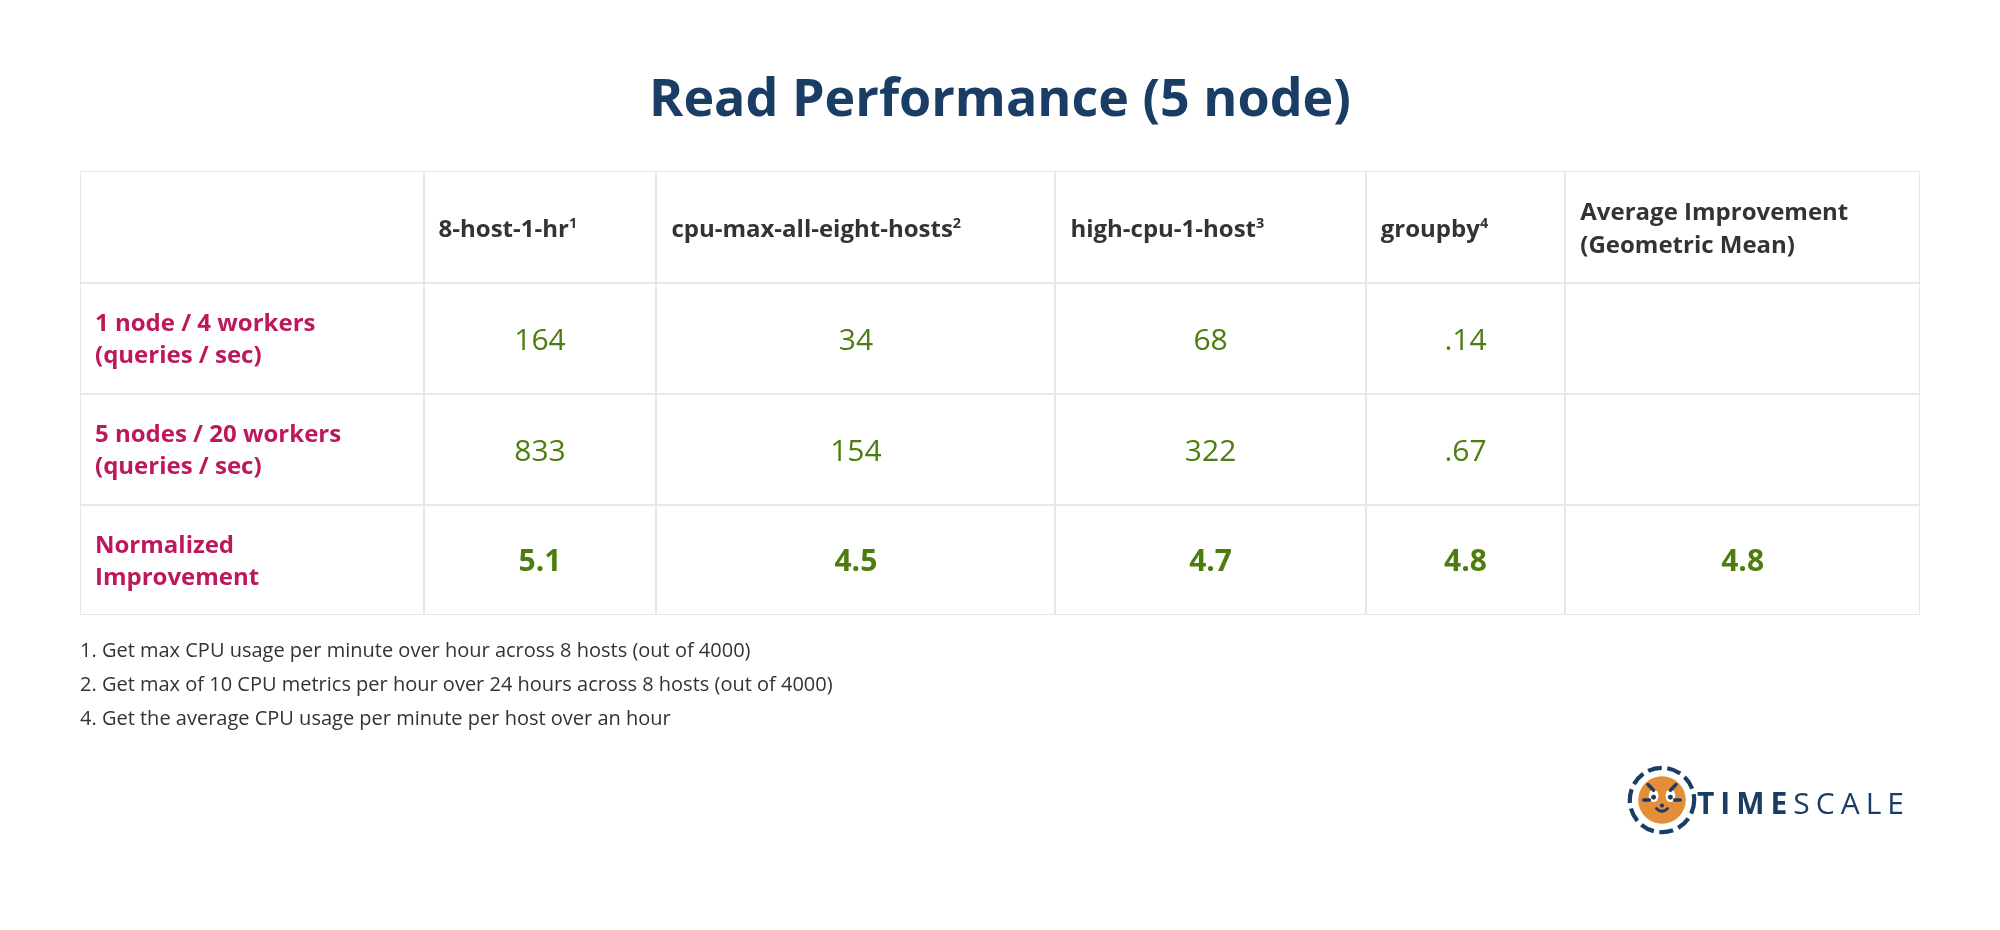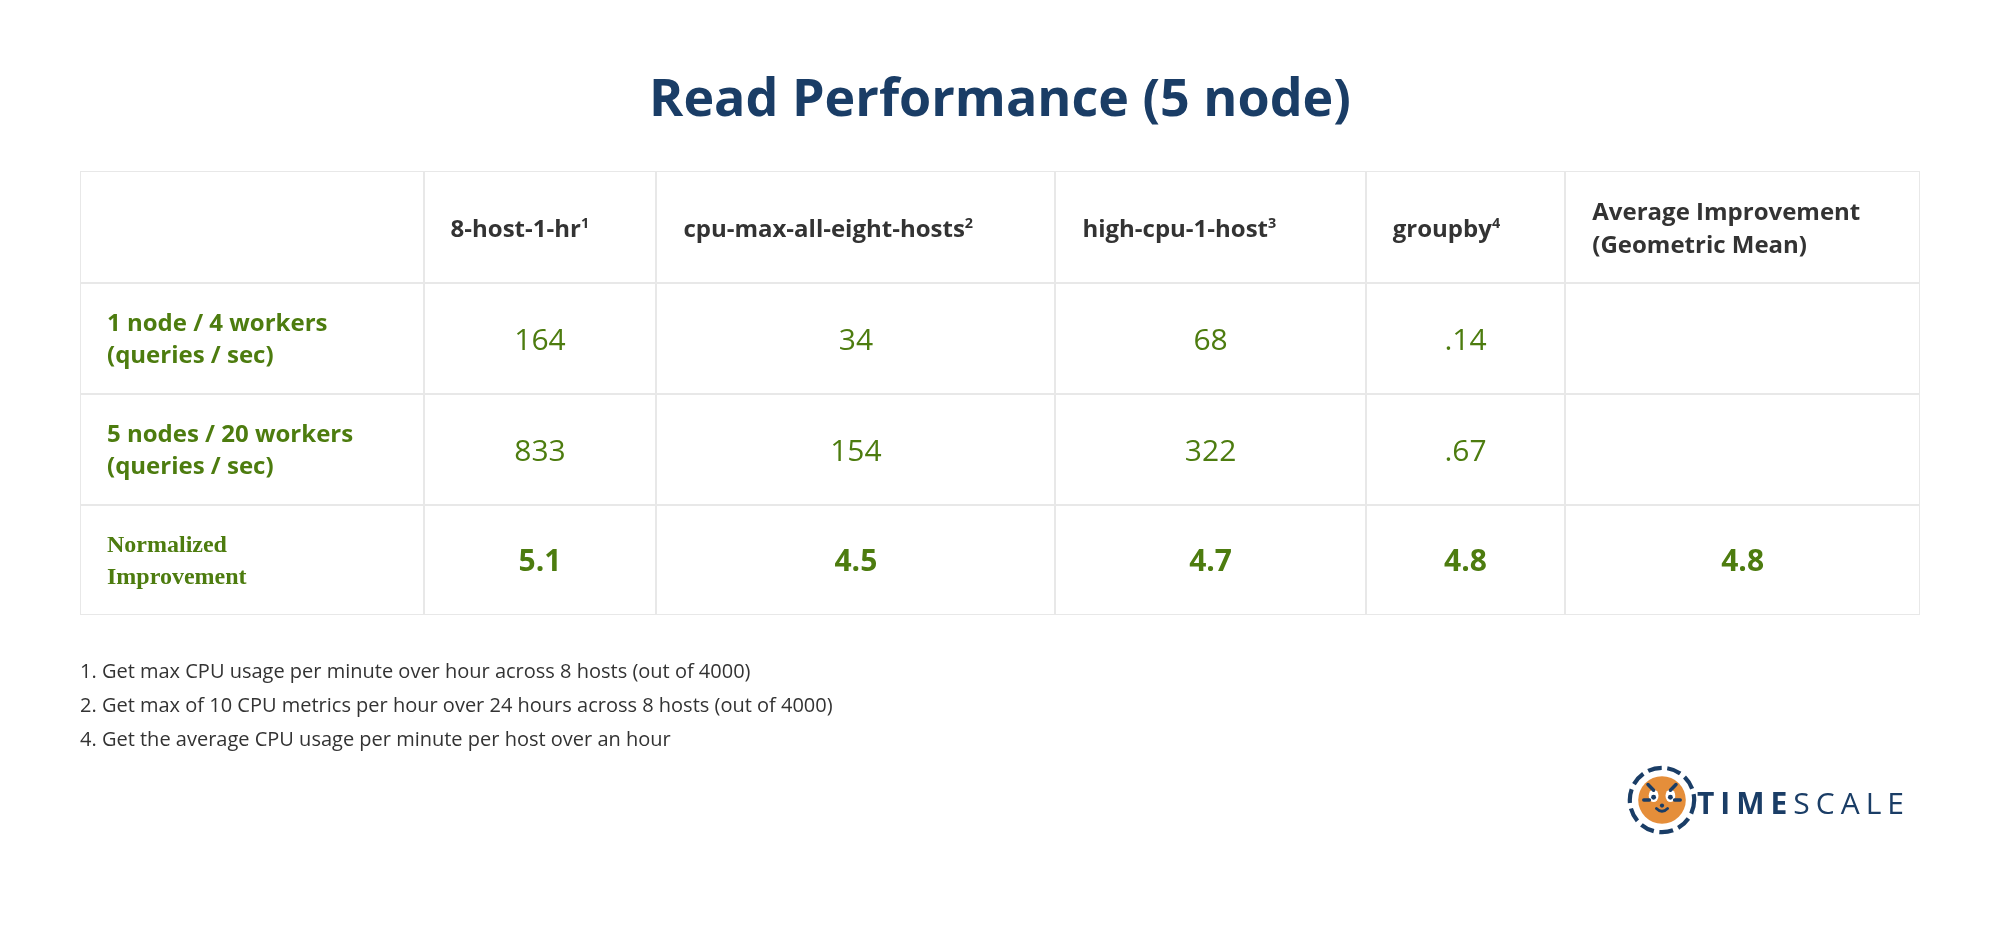--- a/index.html
+++ b/index.html
@@ -21,57 +21,56 @@
     margin-bottom: 40px;
   }
   table {
     width: 100%;
     border-collapse: separate;
     border-spacing: 0;
     table-layout: fixed;
   }
   th, td {
     border: 1px solid #e8e8e8;
-    padding: 22px 26px;
+    padding: 22px 14px;
     vertical-align: middle;
   }
   th {
     font-size: 24px;
     font-weight: 700;
     color: #333;
     text-align: left;
     background: #fff;
   }
   th.blank { border: 1px solid #e8e8e8; }
   td.rowlabel {
     font-size: 24px;
     font-weight: 700;
-    color: #4d7c0f;
+    color: #be185d;
     text-align: left;
     line-height: 1.35;
   }
   td.rowlabel .sub {
     font-weight: 700;
   }
   td.val {
     font-size: 30px;
     font-weight: 400;
     color: #4d7c0f;
     text-align: center;
   }
   tr.bold td.val {
     font-weight: 700;
   }
   tr.bold td.rowlabel {
     font-weight: 700;
-    font-family: Liberation Serif, serif;
   }
   .sup { font-size: 0.6em; vertical-align: super; line-height: 0; }
   .footnotes {
-    margin-top: 40px;
+    margin-top: 19px;
     font-size: 20px;
     color: #333;
     line-height: 1.6;
   }
   .footnotes div { margin-bottom: 2px; }
   .logo {
     position: absolute;
     right: 90px;
     bottom: 90px;
     display: flex;

